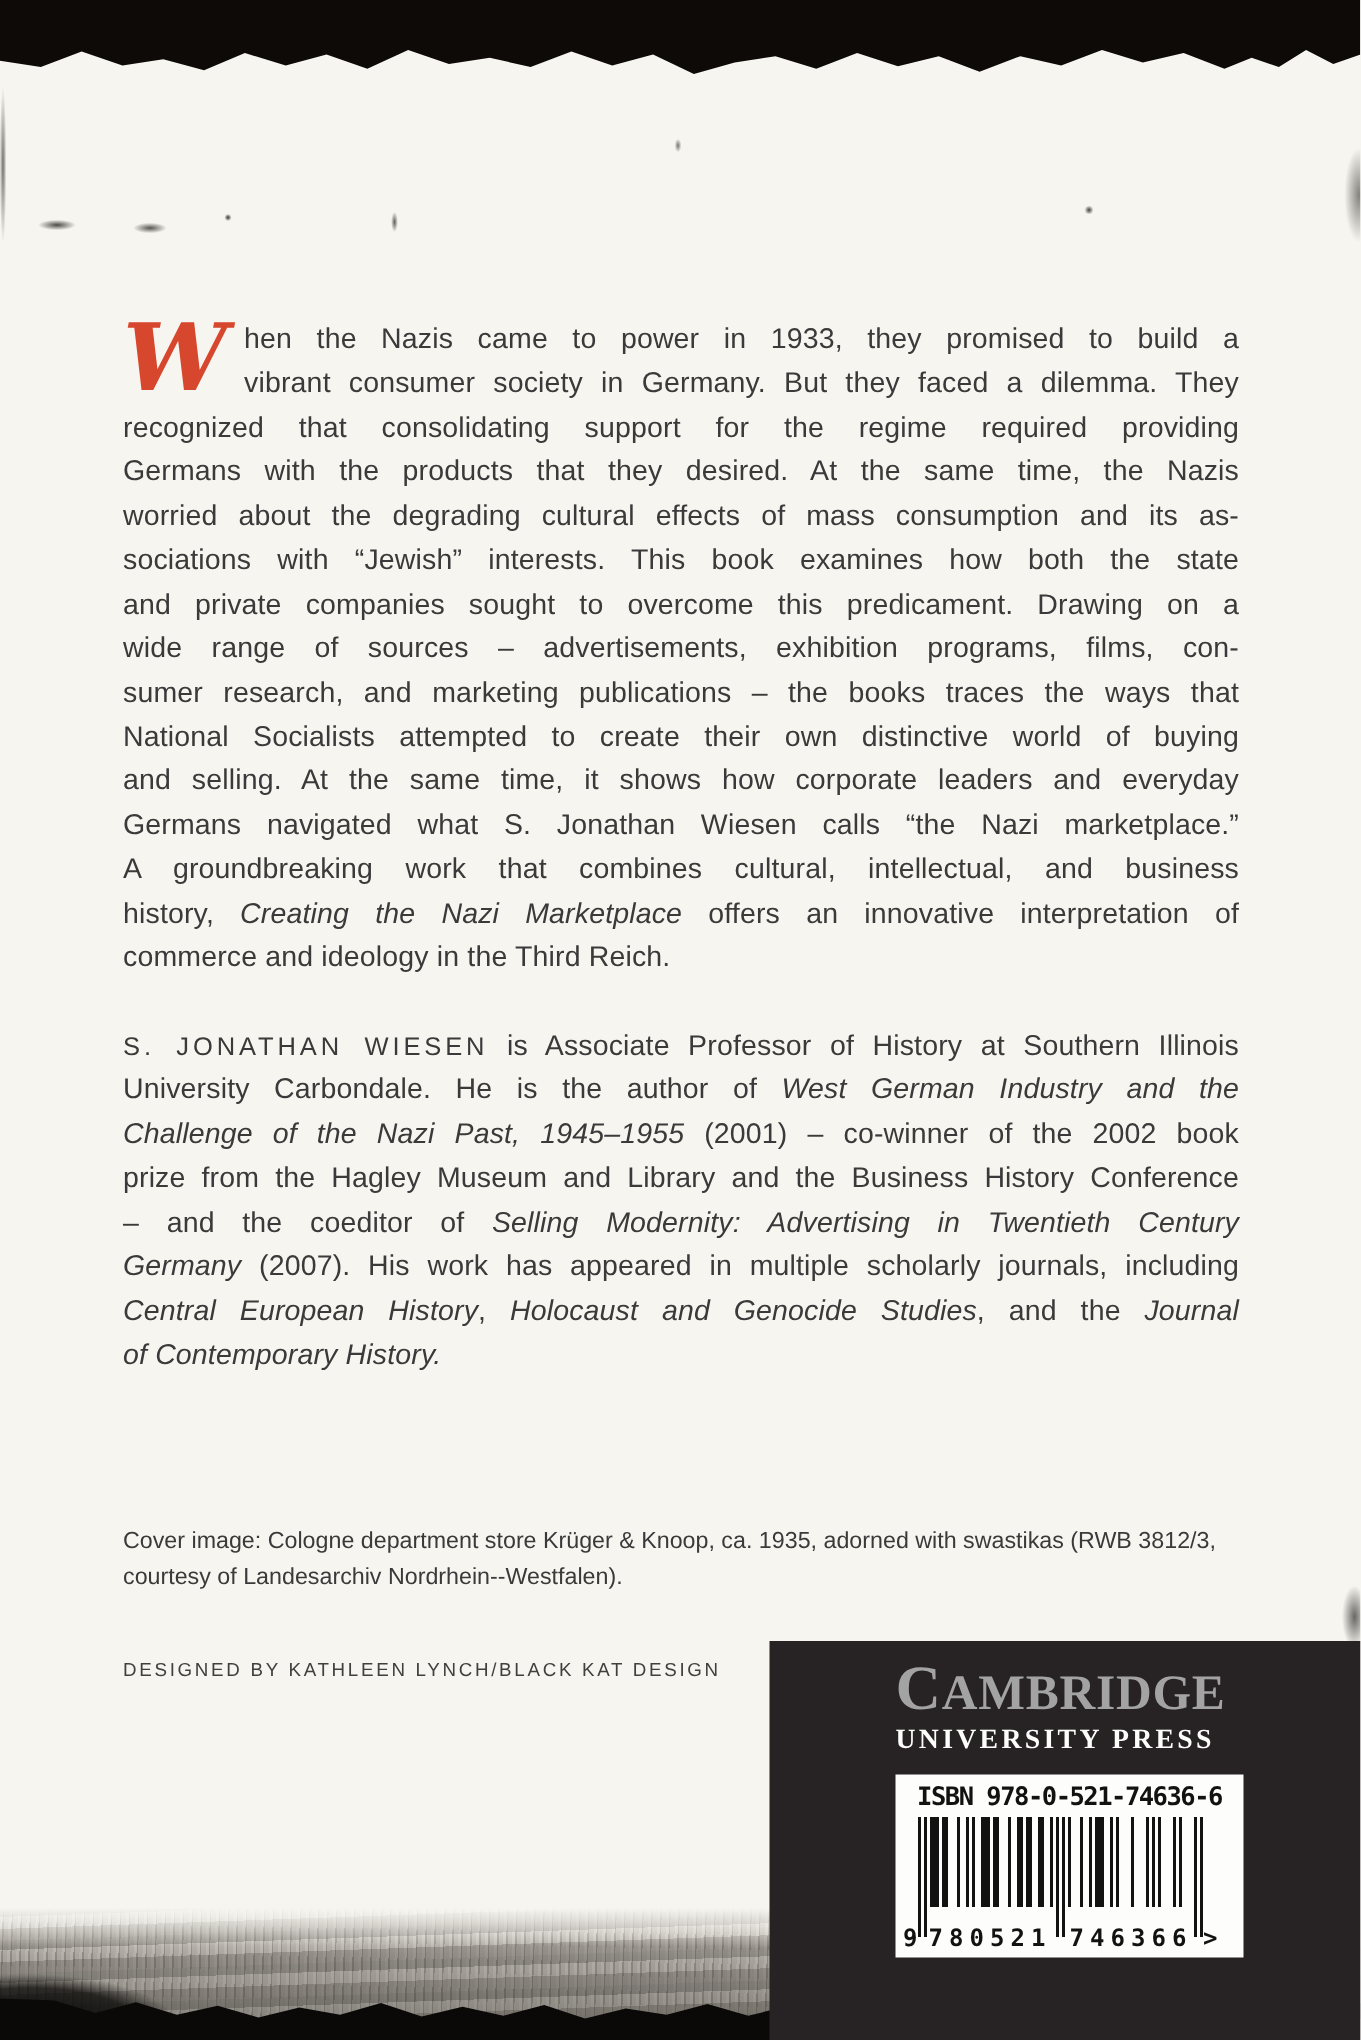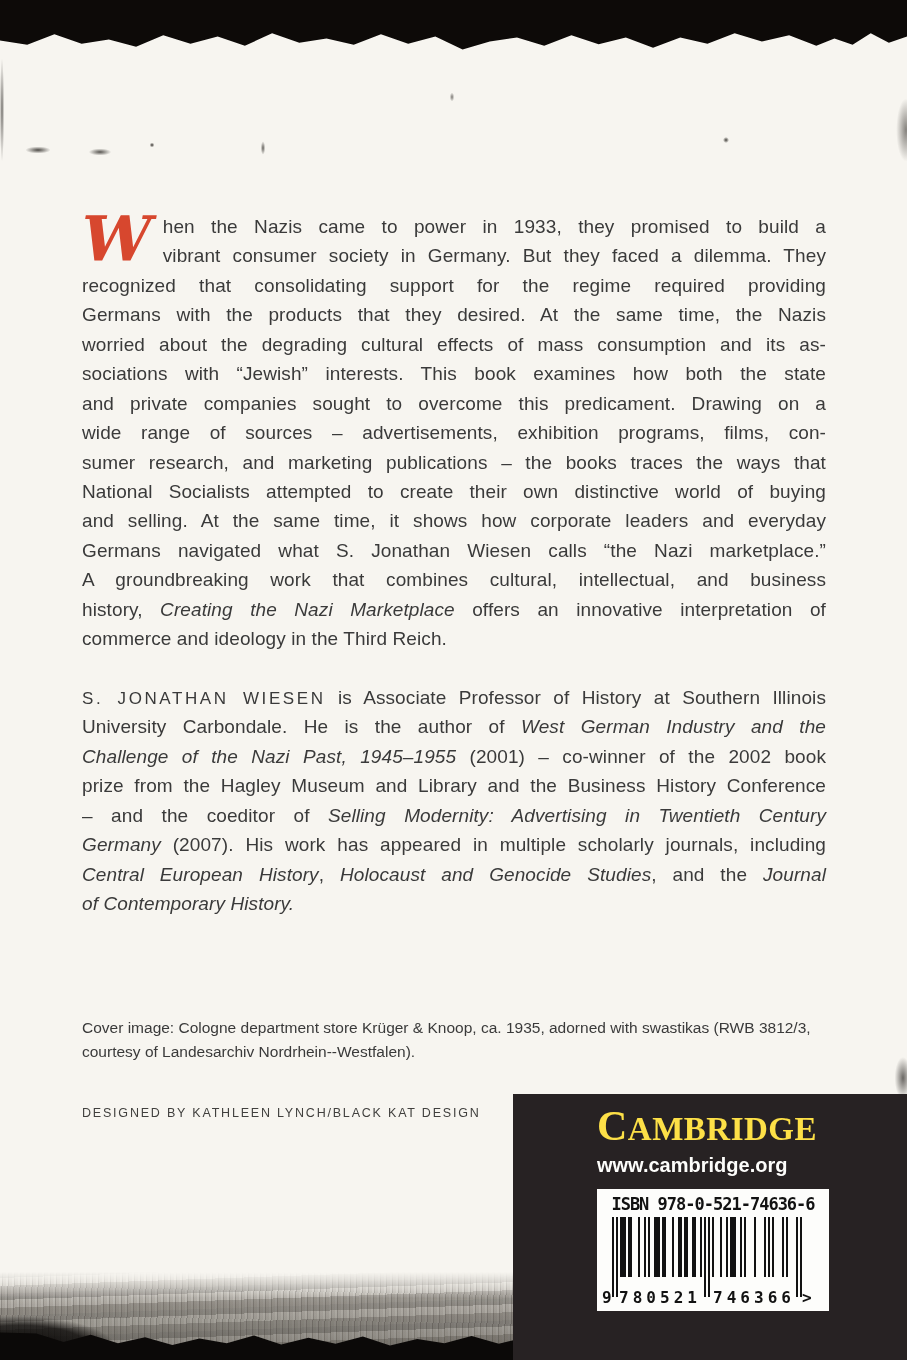--- a/index.html
+++ b/index.html
@@ -61,21 +61,21 @@
   
   .cover-credit{position:absolute;left:82px;top:1016px;width:740px;font-size:15.5px;line-height:23.5px;color:#3a3a3a;}
   .designer-credit{position:absolute;left:82px;top:1106px;font-size:12.5px;letter-spacing:1.8px;color:#41403e;}
   
   .publisher{
     position:absolute;left:513px;top:1094px;right:0;bottom:0;background:#272223;z-index:6;
     padding:14px 0 0 84px;box-sizing:border-box;color:#fff;
   }
   .wordmark{
     font-family:"Liberation Serif",serif;font-weight:bold;font-size:33px;line-height:36px;
-    letter-spacing:.5px;color:#fde047;
+    letter-spacing:.5px;color:#a3a3a3;
   }
   .wordmark::first-letter{font-size:42px;}
   .imprint{
     font-family:"Liberation Serif",serif;font-weight:bold;font-size:18.5px;line-height:22px;
     letter-spacing:2.2px;margin-top:2px;color:#fdfdfb;
   }
   .website{font-weight:bold;font-size:20px;line-height:24px;margin-top:6px;color:#fdfdfb;}
   .isbn-box{
     margin-top:12px;width:232px;background:#fdfdfb;color:#121212;
     padding:5px 5px 4px 5px;box-sizing:border-box;
@@ -129,21 +129,21 @@
   </div>
 
 <div class="cover-credit">
   <div>Cover image: Cologne department store Krüger &amp; Knoop, ca. 1935, adorned with swastikas (RWB 3812/3,</div>
   <div>courtesy of Landesarchiv Nordrhein--Westfalen).</div>
 </div>
 <div class="designer-credit">DESIGNED BY KATHLEEN LYNCH/BLACK KAT DESIGN</div>
 
 <div class="publisher">
   <div class="wordmark">CAMBRIDGE</div>
-  <div class="website">www.cambridge.org</div>
+  <div class="imprint">UNIVERSITY PRESS</div>
   <div class="isbn-box">
     <div class="isbn-label">ISBN 978-0-521-74636-6</div>
     <div class="barcode" id="barcode">
         <svg width="212" height="92" viewBox="0 0 212 92" shape-rendering="crispEdges">
           <g fill="#121212">
             <rect x="10" y="2" width="2" height="80"></rect>
             <rect x="14" y="2" width="2" height="80"></rect>
             <rect x="18" y="2" width="2" height="60"></rect>
             <rect x="20" y="2" width="2" height="60"></rect>
             <rect x="22" y="2" width="2" height="60"></rect>

